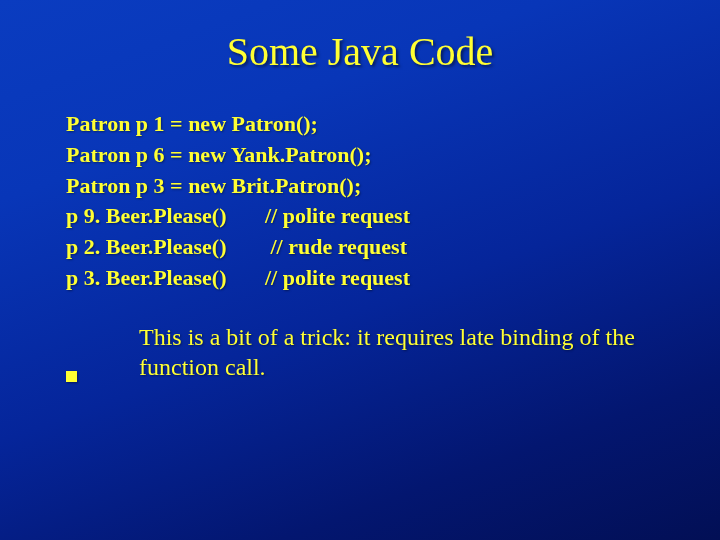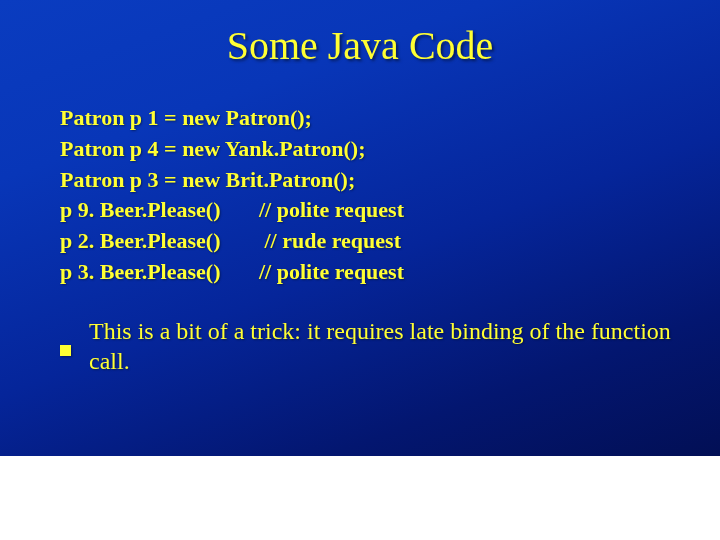--- a/index.html
+++ b/index.html
@@ -4,26 +4,26 @@
 <style>
   html, body {
     margin: 0;
     padding: 0;
     width: 720px;
     height: 540px;
     overflow: hidden;
   }
   .slide {
     width: 720px;
-    height: 456px;
+    height: 540px;
     background: linear-gradient(160deg, #0a3cc0 0%, #0836b8 25%, #05259a 55%, #031670 80%, #020f55 100%);
     color: #ffff33;
     font-family: "Times New Roman", Times, serif;
     box-sizing: border-box;
-    padding: 0;
+    padding: 6px;
     position: relative;
   }
   .title {
     text-align: center;
     font-size: 40px;
     font-weight: 400;
     color: #ffff33;
     padding-top: 22px;
     padding-bottom: 18px;
     text-shadow: 2px 2px 3px rgba(0,0,0,0.5);
@@ -37,22 +37,23 @@
     line-height: 1.4;
     color: #ffff33;
     text-shadow: 1px 1px 2px rgba(0,0,0,0.4);
     margin-top: 16px;
   }
   .code-line {
     white-space: pre;
   }
   .bullet-row {
     display: flex;
-    align-items: center;
+    align-items: flex-end;
     margin-top: 28px;
+    gap: 44px;
   }
   .bullet {
     width: 11px;
     height: 11px;
     background: #ffff33;
     flex: 0 0 auto;
     margin-top: 10px;
     margin-right: 18px;
     box-shadow: 1px 1px 2px rgba(0,0,0,0.4);
   }
@@ -64,21 +65,21 @@
   }
 </style>
 </head>
 <body>
 
 <div class="slide">
   <div class="title">Some Java Code</div>
   <div class="body">
     <div class="code">
       <div class="code-line">Patron p 1 = new Patron();</div>
-      <div class="code-line">Patron p 4 = new Yank.Patron();</div>
+      <div class="code-line">Patron p 6 = new Yank.Patron();</div>
       <div class="code-line">Patron p 3 = new Brit.Patron();</div>
       <div class="code-line">p 9. Beer.Please()       // polite request</div>
       <div class="code-line">p 2. Beer.Please()        // rude request</div>
       <div class="code-line">p 3. Beer.Please()       // polite request</div>
     </div>
     <div class="bullet-row">
       <div class="bullet"></div>
       <div class="bullet-text">This is a bit of a trick: it requires late binding of the function call.</div>
     </div>
   </div>

